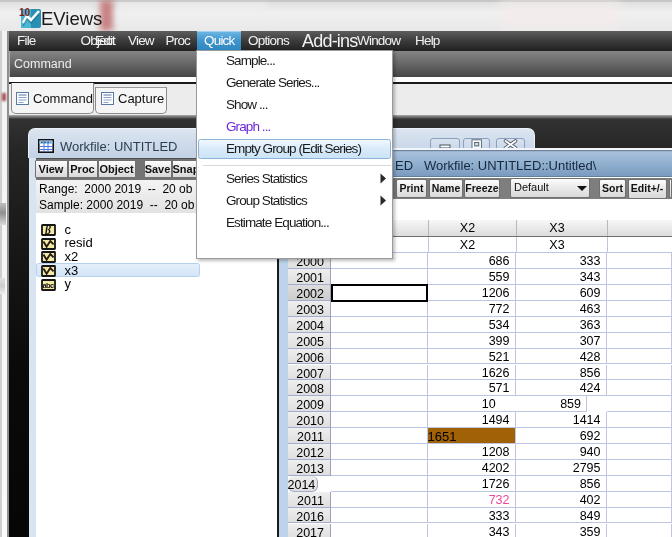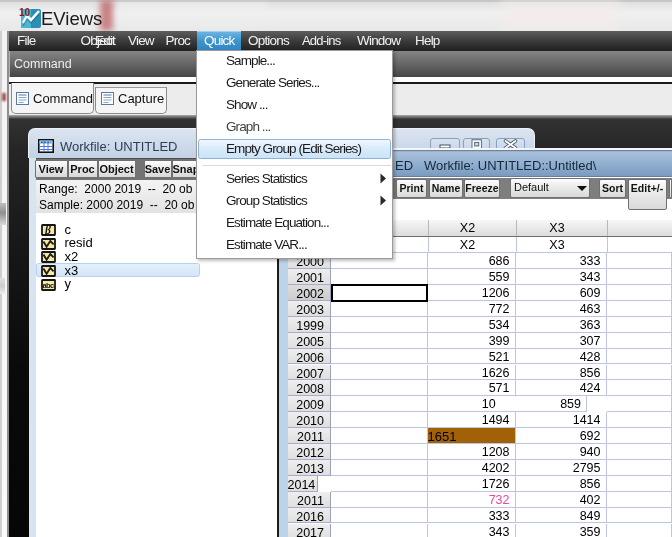--- a/index.html
+++ b/index.html
@@ -31,21 +31,21 @@
 </svg>
 <div class="tx" style="left:41px;top:7.5px;font-size:18.5px;color:#1a1a1a;">EViews</div>
 <div class="abs" style="left:0;top:31px;width:672px;height:20px;
  background:linear-gradient(#5e5e5e,#3e3e3e 45%,#202020);"></div>
 <div class="tx" style="left:17px;top:31px;height:20px;line-height:20px;font-size:13.5px;letter-spacing:-0.8px;color:#f2f2f2;">File</div>
     <div class="tx" style="left:47px;top:31px;height:20px;line-height:20px;font-size:13.5px;letter-spacing:-0.8px;color:#f2f2f2;margin-left:48px;">Edit</div>
     <div class="tx" style="left:80.5px;top:31px;height:20px;line-height:20px;font-size:13.5px;letter-spacing:-0.8px;color:#f2f2f2;">Object</div>
     <div class="tx" style="left:128px;top:31px;height:20px;line-height:20px;font-size:13.5px;letter-spacing:-0.8px;color:#f2f2f2;">View</div>
     <div class="tx" style="left:165.5px;top:31px;height:20px;line-height:20px;font-size:13.5px;letter-spacing:-0.8px;color:#f2f2f2;">Proc</div>
     <div class="tx" style="left:248px;top:31px;height:20px;line-height:20px;font-size:13.5px;letter-spacing:-0.8px;color:#f2f2f2;">Options</div>
-    <div class="tx" style="left:302px;top:31px;height:20px;line-height:20px;font-size:13px;letter-spacing:-0.8px;color:#f2f2f2;">Add-ins</div>
+    <div class="tx" style="left:302px;top:31px;height:20px;line-height:20px;font-size:18px;letter-spacing:-0.8px;color:#f2f2f2;">Add-ins</div>
     <div class="tx" style="left:357px;top:31px;height:20px;line-height:20px;font-size:13.5px;letter-spacing:-0.8px;color:#f2f2f2;">Window</div>
     <div class="tx" style="left:415px;top:31px;height:20px;line-height:20px;font-size:13.5px;letter-spacing:-0.8px;color:#f2f2f2;">Help</div>
 <div class="abs" style="left:197px;top:31px;width:43.5px;height:20px;
  background:linear-gradient(#6fb8e4,#3f94cc 50%,#2e86c0);"></div>
 <div class="abs" style="left:197px;top:31px;width:43.5px;height:1px;background:#9ed2ef;"></div>
 <div class="tx" style="left:204px;top:31px;height:20px;line-height:20px;font-size:13.5px;letter-spacing:-0.8px;color:#fff;">Quick</div>
 
 <div class="abs" style="left:9px;top:51px;width:663px;height:26px;
  background:linear-gradient(#858585,#636363 55%,#454545);border-left:1px solid #b0b0b0;"></div>
 <div class="tx" style="left:14px;top:51px;height:26px;line-height:26px;font-size:12.5px;color:#ededed;">Command</div>
@@ -150,21 +150,21 @@
 <div class="abs" style="left:279px;top:177px;width:8.5px;height:360px;background:#bdd3ea;"></div>
 <div class="btn" style="left:396px;top:179px;width:31px;height:18.5px;line-height:17.5px;font-size:10.5px;">Print</div>
     <div class="btn" style="left:429px;top:179px;width:34px;height:18.5px;line-height:17.5px;font-size:10.5px;">Name</div>
     <div class="btn" style="left:464px;top:179px;width:36px;height:18.5px;line-height:17.5px;font-size:10.5px;">Freeze</div>
 <div class="btn" style="left:509.5px;top:178px;width:80.5px;height:19.5px;"></div>
 <div class="tx" style="left:514px;top:180.5px;font-size:11px;color:#111;">Default</div>
 <svg class="abs" style="left:575px;top:178px" width="14" height="19">
       <polygon points="2,8 12,8 7,13" fill="#111111"></polygon>
     </svg>
 <div class="btn" style="left:599px;top:179px;width:27px;height:18.5px;line-height:17.5px;font-size:10.5px;">Sort</div>
-    <div class="btn" style="left:627.5px;top:179px;width:39px;height:31px;line-height:17.5px;font-size:10.5px;">Edit+/-</div>
+    <div class="btn" style="left:627.5px;top:179px;width:39px;height:20px;line-height:17.5px;font-size:10.5px;">Edit+/-</div>
     <div class="btn" style="left:669px;top:179px;width:3px;height:18.5px;line-height:17.5px;font-size:10.5px;"></div>
     <div class="abs" style="left:287.5px;top:219.5px;width:384.5px;height:17.0px;background:linear-gradient(#f7f7f7,#dcdcdc);border-bottom:1px solid #6f6f6f;"></div>
     <div class="abs" style="left:331px;top:219.5px;width:96.5px;height:16px;line-height:16px;font-size:12.5px;color:#000;text-align:center;padding-right:9px;border-left:1px solid #b8b8b8;"></div>
     <div class="abs" style="left:427.5px;top:219.5px;width:88.0px;height:16px;line-height:16px;font-size:12.5px;color:#000;text-align:center;padding-right:9px;border-left:1px solid #b8b8b8;">X2</div>
     <div class="abs" style="left:515.5px;top:219.5px;width:91.0px;height:16px;line-height:16px;font-size:12.5px;color:#000;text-align:center;padding-right:9px;border-left:1px solid #b8b8b8;">X3</div>
     <div class="abs" style="left:606.5px;top:219.5px;width:65.5px;height:16px;line-height:16px;font-size:12.5px;color:#000;text-align:center;padding-right:9px;border-left:1px solid #b8b8b8;"></div>
     <div class="abs" style="left:331px;top:236.5px;width:96.5px;height:16.69999999999999px;line-height:16.69999999999999px;font-size:12.5px;color:#000;text-align:center;padding-right:9px;background:#fff;border-left:1px solid #bdc5e2;border-bottom:1px solid #bdc5e2;"></div>
     <div class="abs" style="left:427.5px;top:236.5px;width:88.0px;height:16.69999999999999px;line-height:16.69999999999999px;font-size:12.5px;color:#000;text-align:center;padding-right:9px;background:#fff;border-left:1px solid #bdc5e2;border-bottom:1px solid #bdc5e2;">X2</div>
     <div class="abs" style="left:515.5px;top:236.5px;width:91.0px;height:16.69999999999999px;line-height:16.69999999999999px;font-size:12.5px;color:#000;text-align:center;padding-right:9px;background:#fff;border-left:1px solid #bdc5e2;border-bottom:1px solid #bdc5e2;">X3</div>
     <div class="abs" style="left:606.5px;top:236.5px;width:65.5px;height:16.69999999999999px;line-height:16.69999999999999px;font-size:12.5px;color:#000;text-align:center;padding-right:9px;background:#fff;border-left:1px solid #bdc5e2;border-bottom:1px solid #bdc5e2;"></div>
@@ -183,21 +183,21 @@
     <div class="abs" style="left:287.5px;top:285.0px;width:43.5px;height:15.9px;line-height:18.9px;background:linear-gradient(#dcdcdc,#cccccc);font-size:12.5px;color:#000;text-align:right;padding-right:6px;border-bottom:1.2px solid #a6accc;border-right:1px solid #9aa2be;">2002</div>
     <div class="abs" style="left:331px;top:285.0px;width:96.5px;height:15.9px;line-height:17.9px;font-size:12.5px;color:#000;text-align:right;padding-right:5px;background:#fff;border-bottom:1px solid #bdc5e2;border-right:1px solid #bdc5e2;"></div>
     <div class="abs" style="left:427.5px;top:285.0px;width:88.0px;height:15.9px;line-height:17.9px;font-size:12.5px;color:#000;text-align:right;padding-right:5px;background:#fff;border-bottom:1px solid #bdc5e2;border-right:1px solid #bdc5e2;">1206</div>
     <div class="abs" style="left:515.5px;top:285.0px;width:91.0px;height:15.9px;line-height:17.9px;font-size:12.5px;color:#000;text-align:right;padding-right:5px;background:#fff;border-bottom:1px solid #bdc5e2;border-right:1px solid #bdc5e2;">609</div>
     <div class="abs" style="left:606.5px;top:285.0px;width:65.5px;height:15.9px;line-height:17.9px;font-size:12.5px;color:#000;text-align:right;padding-right:5px;background:#fff;border-bottom:1px solid #bdc5e2;border-right:1px solid #bdc5e2;"></div>
     <div class="abs" style="left:287.5px;top:300.9px;width:43.5px;height:15.9px;line-height:18.9px;background:linear-gradient(#eeeeee,#dfdfdf);font-size:12.5px;color:#000;text-align:right;padding-right:6px;border-bottom:1.2px solid #a6accc;border-right:1px solid #9aa2be;">2003</div>
     <div class="abs" style="left:331px;top:300.9px;width:96.5px;height:15.9px;line-height:17.9px;font-size:12.5px;color:#000;text-align:right;padding-right:5px;background:#fff;border-bottom:1px solid #bdc5e2;border-right:1px solid #bdc5e2;"></div>
     <div class="abs" style="left:427.5px;top:300.9px;width:88.0px;height:15.9px;line-height:17.9px;font-size:12.5px;color:#000;text-align:right;padding-right:5px;background:#fff;border-bottom:1px solid #bdc5e2;border-right:1px solid #bdc5e2;">772</div>
     <div class="abs" style="left:515.5px;top:300.9px;width:91.0px;height:15.9px;line-height:17.9px;font-size:12.5px;color:#000;text-align:right;padding-right:5px;background:#fff;border-bottom:1px solid #bdc5e2;border-right:1px solid #bdc5e2;">463</div>
     <div class="abs" style="left:606.5px;top:300.9px;width:65.5px;height:15.9px;line-height:17.9px;font-size:12.5px;color:#000;text-align:right;padding-right:5px;background:#fff;border-bottom:1px solid #bdc5e2;border-right:1px solid #bdc5e2;"></div>
-    <div class="abs" style="left:287.5px;top:316.8px;width:43.5px;height:15.9px;line-height:18.9px;background:linear-gradient(#eeeeee,#dfdfdf);font-size:12.5px;color:#000;text-align:right;padding-right:6px;border-bottom:1.2px solid #a6accc;border-right:1px solid #9aa2be;">1999</div>
+    <div class="abs" style="left:287.5px;top:316.8px;width:43.5px;height:15.9px;line-height:18.9px;background:linear-gradient(#eeeeee,#dfdfdf);font-size:12.5px;color:#000;text-align:right;padding-right:6px;border-bottom:1.2px solid #a6accc;border-right:1px solid #9aa2be;">2004</div>
     <div class="abs" style="left:331px;top:316.8px;width:96.5px;height:15.9px;line-height:17.9px;font-size:12.5px;color:#000;text-align:right;padding-right:5px;background:#fff;border-bottom:1px solid #bdc5e2;border-right:1px solid #bdc5e2;"></div>
     <div class="abs" style="left:427.5px;top:316.8px;width:88.0px;height:15.9px;line-height:17.9px;font-size:12.5px;color:#000;text-align:right;padding-right:5px;background:#fff;border-bottom:1px solid #bdc5e2;border-right:1px solid #bdc5e2;">534</div>
     <div class="abs" style="left:515.5px;top:316.8px;width:91.0px;height:15.9px;line-height:17.9px;font-size:12.5px;color:#000;text-align:right;padding-right:5px;background:#fff;border-bottom:1px solid #bdc5e2;border-right:1px solid #bdc5e2;">363</div>
     <div class="abs" style="left:606.5px;top:316.8px;width:65.5px;height:15.9px;line-height:17.9px;font-size:12.5px;color:#000;text-align:right;padding-right:5px;background:#fff;border-bottom:1px solid #bdc5e2;border-right:1px solid #bdc5e2;"></div>
     <div class="abs" style="left:287.5px;top:332.7px;width:43.5px;height:15.9px;line-height:18.9px;background:linear-gradient(#eeeeee,#dfdfdf);font-size:12.5px;color:#000;text-align:right;padding-right:6px;border-bottom:1.2px solid #a6accc;border-right:1px solid #9aa2be;">2005</div>
     <div class="abs" style="left:331px;top:332.7px;width:96.5px;height:15.9px;line-height:17.9px;font-size:12.5px;color:#000;text-align:right;padding-right:5px;background:#fff;border-bottom:1px solid #bdc5e2;border-right:1px solid #bdc5e2;"></div>
     <div class="abs" style="left:427.5px;top:332.7px;width:88.0px;height:15.9px;line-height:17.9px;font-size:12.5px;color:#000;text-align:right;padding-right:5px;background:#fff;border-bottom:1px solid #bdc5e2;border-right:1px solid #bdc5e2;">399</div>
     <div class="abs" style="left:515.5px;top:332.7px;width:91.0px;height:15.9px;line-height:17.9px;font-size:12.5px;color:#000;text-align:right;padding-right:5px;background:#fff;border-bottom:1px solid #bdc5e2;border-right:1px solid #bdc5e2;">307</div>
     <div class="abs" style="left:606.5px;top:332.7px;width:65.5px;height:15.9px;line-height:17.9px;font-size:12.5px;color:#000;text-align:right;padding-right:5px;background:#fff;border-bottom:1px solid #bdc5e2;border-right:1px solid #bdc5e2;"></div>
     <div class="abs" style="left:287.5px;top:348.6px;width:43.5px;height:15.9px;line-height:18.9px;background:linear-gradient(#eeeeee,#dfdfdf);font-size:12.5px;color:#000;text-align:right;padding-right:6px;border-bottom:1.2px solid #a6accc;border-right:1px solid #9aa2be;">2006</div>
@@ -233,21 +233,21 @@
     <div class="abs" style="left:287.5px;top:444.0px;width:43.5px;height:15.9px;line-height:18.9px;background:linear-gradient(#eeeeee,#dfdfdf);font-size:12.5px;color:#000;text-align:right;padding-right:6px;border-bottom:1.2px solid #a6accc;border-right:1px solid #9aa2be;">2012</div>
     <div class="abs" style="left:331px;top:444.0px;width:96.5px;height:15.9px;line-height:17.9px;font-size:12.5px;color:#000;text-align:right;padding-right:5px;background:#fff;border-bottom:1px solid #bdc5e2;border-right:1px solid #bdc5e2;"></div>
     <div class="abs" style="left:427.5px;top:444.0px;width:88.0px;height:15.9px;line-height:17.9px;font-size:12.5px;color:#000;text-align:right;padding-right:5px;background:#fff;border-bottom:1px solid #bdc5e2;border-right:1px solid #bdc5e2;">1208</div>
     <div class="abs" style="left:515.5px;top:444.0px;width:91.0px;height:15.9px;line-height:17.9px;font-size:12.5px;color:#000;text-align:right;padding-right:5px;background:#fff;border-bottom:1px solid #bdc5e2;border-right:1px solid #bdc5e2;">940</div>
     <div class="abs" style="left:606.5px;top:444.0px;width:65.5px;height:15.9px;line-height:17.9px;font-size:12.5px;color:#000;text-align:right;padding-right:5px;background:#fff;border-bottom:1px solid #bdc5e2;border-right:1px solid #bdc5e2;"></div>
     <div class="abs" style="left:287.5px;top:459.9px;width:43.5px;height:15.9px;line-height:18.9px;background:linear-gradient(#eeeeee,#dfdfdf);font-size:12.5px;color:#000;text-align:right;padding-right:6px;border-bottom:1.2px solid #a6accc;border-right:1px solid #9aa2be;">2013</div>
     <div class="abs" style="left:331px;top:459.9px;width:96.5px;height:15.9px;line-height:17.9px;font-size:12.5px;color:#000;text-align:right;padding-right:5px;background:#fff;border-bottom:1px solid #bdc5e2;border-right:1px solid #bdc5e2;"></div>
     <div class="abs" style="left:427.5px;top:459.9px;width:88.0px;height:15.9px;line-height:17.9px;font-size:12.5px;color:#000;text-align:right;padding-right:5px;background:#fff;border-bottom:1px solid #bdc5e2;border-right:1px solid #bdc5e2;">4202</div>
     <div class="abs" style="left:515.5px;top:459.9px;width:91.0px;height:15.9px;line-height:17.9px;font-size:12.5px;color:#000;text-align:right;padding-right:5px;background:#fff;border-bottom:1px solid #bdc5e2;border-right:1px solid #bdc5e2;">2795</div>
     <div class="abs" style="left:606.5px;top:459.9px;width:65.5px;height:15.9px;line-height:17.9px;font-size:12.5px;color:#000;text-align:right;padding-right:5px;background:#fff;border-bottom:1px solid #bdc5e2;border-right:1px solid #bdc5e2;"></div>
-    <div class="abs" style="left:287.5px;top:475.8px;width:30px;height:15.9px;line-height:18.9px;background:linear-gradient(#eeeeee,#dfdfdf);font-size:12.5px;color:#000;text-align:right;padding-right:6px;border-bottom:1.2px solid #a6accc;border-right:1px solid #9aa2be;">2014</div>
+    <div class="abs" style="left:287.5px;top:475.8px;width:30px;height:15.9px;line-height:18.9px;background:linear-gradient(#eeeeee,#dfdfdf);font-size:12.5px;color:#000;text-align:right;padding-right:6px;border-bottom:1.2px solid #a6accc;border-right:1px solid #9aa2be;border-radius:6px;">2014</div>
     <div class="abs" style="left:331px;top:475.8px;width:96.5px;height:15.9px;line-height:17.9px;font-size:12.5px;color:#000;text-align:right;padding-right:5px;background:#fff;border-bottom:1px solid #bdc5e2;border-right:1px solid #bdc5e2;"></div>
     <div class="abs" style="left:427.5px;top:475.8px;width:88.0px;height:15.9px;line-height:17.9px;font-size:12.5px;color:#000;text-align:right;padding-right:5px;background:#fff;border-bottom:1px solid #bdc5e2;border-right:1px solid #bdc5e2;">1726</div>
     <div class="abs" style="left:515.5px;top:475.8px;width:91.0px;height:15.9px;line-height:17.9px;font-size:12.5px;color:#000;text-align:right;padding-right:5px;background:#fff;border-bottom:1px solid #bdc5e2;border-right:1px solid #bdc5e2;">856</div>
     <div class="abs" style="left:606.5px;top:475.8px;width:65.5px;height:15.9px;line-height:17.9px;font-size:12.5px;color:#000;text-align:right;padding-right:5px;background:#fff;border-bottom:1px solid #bdc5e2;border-right:1px solid #bdc5e2;"></div>
     <div class="abs" style="left:287.5px;top:491.7px;width:43.5px;height:15.9px;line-height:18.9px;background:linear-gradient(#eeeeee,#dfdfdf);font-size:12.5px;color:#000;text-align:right;padding-right:6px;border-bottom:1.2px solid #a6accc;border-right:1px solid #9aa2be;">2011</div>
     <div class="abs" style="left:331px;top:491.7px;width:96.5px;height:15.9px;line-height:17.9px;font-size:12.5px;color:#000;text-align:right;padding-right:5px;background:#fff;border-bottom:1px solid #bdc5e2;border-right:1px solid #bdc5e2;"></div>
     <div class="abs" style="left:427.5px;top:491.7px;width:88.0px;height:15.9px;line-height:17.9px;font-size:12.5px;color:#ec4899;text-align:right;padding-right:5px;background:#fff;border-bottom:1px solid #bdc5e2;border-right:1px solid #bdc5e2;">732</div>
     <div class="abs" style="left:515.5px;top:491.7px;width:91.0px;height:15.9px;line-height:17.9px;font-size:12.5px;color:#000;text-align:right;padding-right:5px;background:#fff;border-bottom:1px solid #bdc5e2;border-right:1px solid #bdc5e2;">402</div>
     <div class="abs" style="left:606.5px;top:491.7px;width:65.5px;height:15.9px;line-height:17.9px;font-size:12.5px;color:#000;text-align:right;padding-right:5px;background:#fff;border-bottom:1px solid #bdc5e2;border-right:1px solid #bdc5e2;"></div>
     <div class="abs" style="left:287.5px;top:507.6px;width:43.5px;height:15.9px;line-height:18.9px;background:linear-gradient(#eeeeee,#dfdfdf);font-size:12.5px;color:#000;text-align:right;padding-right:6px;border-bottom:1.2px solid #a6accc;border-right:1px solid #9aa2be;">2016</div>
@@ -261,26 +261,25 @@
     <div class="abs" style="left:515.5px;top:523.5px;width:91.0px;height:15.9px;line-height:17.9px;font-size:12.5px;color:#000;text-align:right;padding-right:5px;background:#fff;border-bottom:1px solid #bdc5e2;border-right:1px solid #bdc5e2;">359</div>
     <div class="abs" style="left:606.5px;top:523.5px;width:65.5px;height:15.9px;line-height:17.9px;font-size:12.5px;color:#000;text-align:right;padding-right:5px;background:#fff;border-bottom:1px solid #bdc5e2;border-right:1px solid #bdc5e2;"></div>
     <div class="abs" style="left:330.5px;top:283.5px;width:97.5px;height:18.5px;border:2px solid #000;background:#fff;"></div>
 <div class="abs" style="left:196px;top:50px;width:197px;height:208.5px;background:#ffffff;
  border:1px solid #9a9a9a;box-shadow:2px 2px 3px rgba(0,0,0,0.25);"></div>
 <div class="abs" style="left:198px;top:138.8px;width:193px;height:20.6px;border:1px solid #8db2d8;border-radius:2.5px;
  background:linear-gradient(#f2f8fd,#d8eafa 50%,#cce4f7);"></div>
 <div class="tx" style="left:226px;top:50.7px;height:20px;line-height:20px;font-size:13.5px;letter-spacing:-0.9px;color:#1a1a1a;">Sample...</div>
     <div class="tx" style="left:226px;top:72.8px;height:20px;line-height:20px;font-size:13.5px;letter-spacing:-0.9px;color:#1a1a1a;">Generate Series...</div>
     <div class="tx" style="left:226px;top:94.9px;height:20px;line-height:20px;font-size:13.5px;letter-spacing:-0.9px;color:#1a1a1a;">Show ...</div>
-    <div class="tx" style="left:226px;top:117.0px;height:20px;line-height:20px;font-size:13.5px;letter-spacing:-0.9px;color:#404040;">Graph ...</div>
+    <div class="tx" style="left:226px;top:117.0px;height:20px;line-height:20px;font-size:13.5px;letter-spacing:-0.9px;color:#6d28d9;">Graph ...</div>
     <div class="tx" style="left:226px;top:139.1px;height:20px;line-height:20px;font-size:13.5px;letter-spacing:-0.9px;color:#1a1a1a;">Empty Group (Edit Series)</div>
     <div class="tx" style="left:226px;top:168.8px;height:20px;line-height:20px;font-size:13.5px;letter-spacing:-0.9px;color:#1a1a1a;">Series Statistics</div>
     <div class="tx" style="left:226px;top:190.8px;height:20px;line-height:20px;font-size:13.5px;letter-spacing:-0.9px;color:#1a1a1a;">Group Statistics</div>
     <div class="tx" style="left:226px;top:212.8px;height:20px;line-height:20px;font-size:13.5px;letter-spacing:-0.9px;color:#1a1a1a;">Estimate Equation...</div>
-    <div class="tx" style="left:226px;top:234.8px;height:20px;line-height:20px;font-size:13.5px;letter-spacing:-0.9px;color:#1a1a1a;">Estimate VAR...</div>
     <div class="abs" style="left:203px;top:164.8px;width:188px;height:1px;background:#d9d9d9;"></div>
     <svg class="abs" style="left:379px;top:173.3px" width="8" height="11">
       <polygon points="1.5,0.5 7,5.5 1.5,10.5" fill="#2a2a2a"></polygon>
     </svg>
     <svg class="abs" style="left:379px;top:195.3px" width="8" height="11">
       <polygon points="1.5,0.5 7,5.5 1.5,10.5" fill="#2a2a2a"></polygon>
     </svg>
 <div class="abs" style="left:0;top:31px;width:2px;height:506px;background:#cfcfcf;"></div>
 <div class="abs" style="left:2px;top:31px;width:4.5px;height:506px;background:linear-gradient(#f2f2f2,#fafafa);"></div>
 <div class="abs" style="left:6.5px;top:31px;width:2.5px;height:506px;background:#8f8f8f;"></div>

